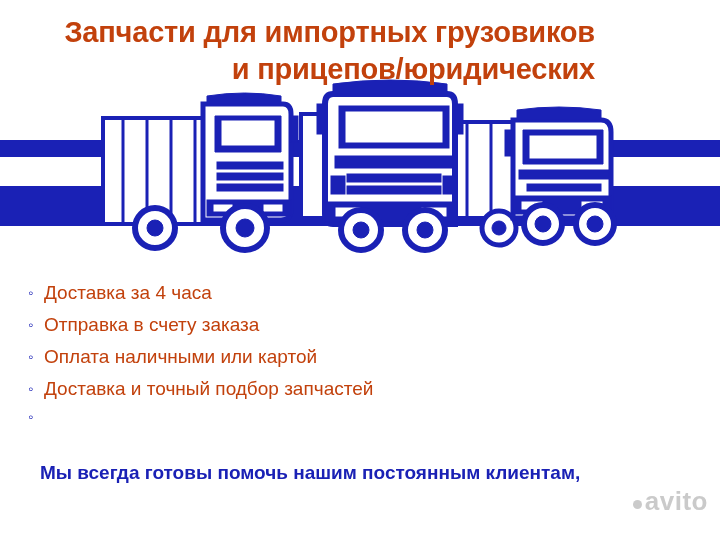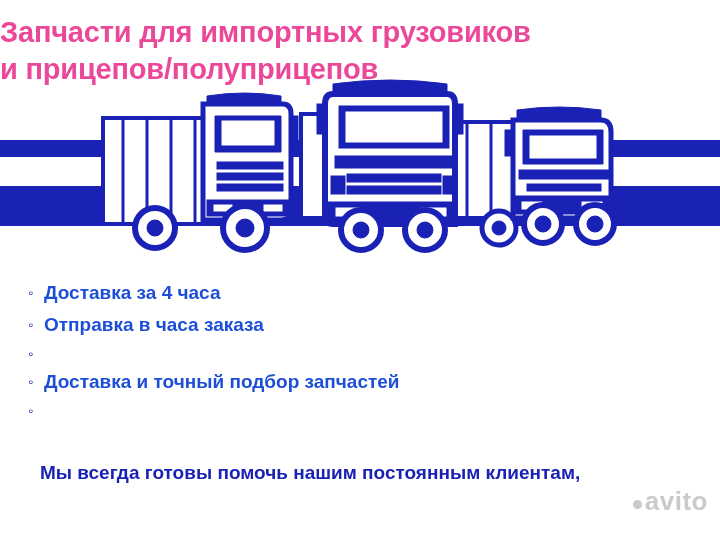--- a/index.html
+++ b/index.html
@@ -20,22 +20,22 @@
     background: #ffffff;
     overflow: hidden;
   }
 
   
   .headline {
     position: absolute;
     top: 14px;
     left: 0;
     width: 595px;
-    text-align: left;
-    color: #ec4899;
+    text-align: right;
+    color: #c2410c;
     font-weight: bold;
     font-size: 29px;
     line-height: 1.28;
     letter-spacing: -0.2px;
     z-index: 5;
   }
   .headline .l1 { display: block; }
   .headline .l2 { display: block; }
 
   
@@ -85,22 +85,22 @@
     margin-bottom: 10px;
   }
   .bullet-mark {
     width: 16px;
     color: #1a21b5;
     font-size: 15px;
     line-height: 1;
     flex: 0 0 16px;
   }
   .bullet-text {
-    color: #1d4ed8;
-    font-weight: bold;
+    color: #c2410c;
+    font-weight: normal;
     font-size: 19px;
     line-height: 1.15;
   }
 
   
   .footer {
     position: absolute;
     top: 460px;
     left: 40px;
     width: 650px;
@@ -134,21 +134,21 @@
     vertical-align: 1px;
   }
 </style>
 </head>
 <body>
 
 <div class="poster">
 
   <div class="headline">
     <span class="l1">Запчасти для импортных грузовиков</span>
-    <span class="l2">и прицепов/полуприцепов</span>
+    <span class="l2">и прицепов/юридических</span>
   </div>
 
   <div class="band band-top"></div>
   <div class="band band-mid"></div>
   <div class="band band-bot"></div>
 
   <div class="trucks">
     <svg viewBox="0 0 530 210" width="530" height="210" xmlns="http://www.w3.org/2000/svg">
       <g fill="#1a21b5" stroke="#1a21b5">
 
@@ -249,24 +249,25 @@
     </svg>
   </div>
 
   <div class="bullets">
     <div class="bullet-row">
       <span class="bullet-mark">◦</span>
       <span class="bullet-text">Доставка за 4 часа</span>
     </div>
     <div class="bullet-row">
       <span class="bullet-mark">◦</span>
-      <span class="bullet-text">Отправка в часа заказа</span>
-    </div>
-    <div class="bullet-row">
-      <span class="bullet-mark">◦</span>
+      <span class="bullet-text">Отправка в счету заказа</span>
+    </div>
+    <div class="bullet-row">
+      <span class="bullet-mark">◦</span>
+      <span class="bullet-text">Оплата наличными или картой</span>
     </div>
     <div class="bullet-row">
       <span class="bullet-mark">◦</span>
       <span class="bullet-text">Доставка и точный подбор запчастей</span>
     </div>
     <div class="bullet-row">
       <span class="bullet-mark">◦</span>
     </div>
   </div>
 

